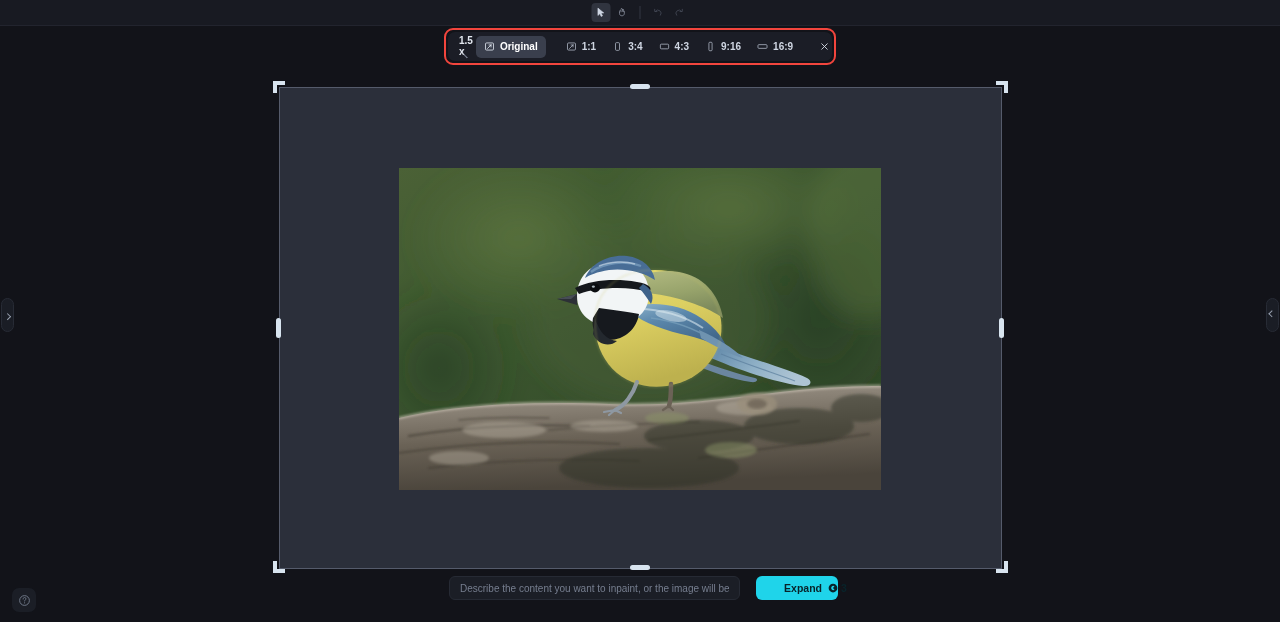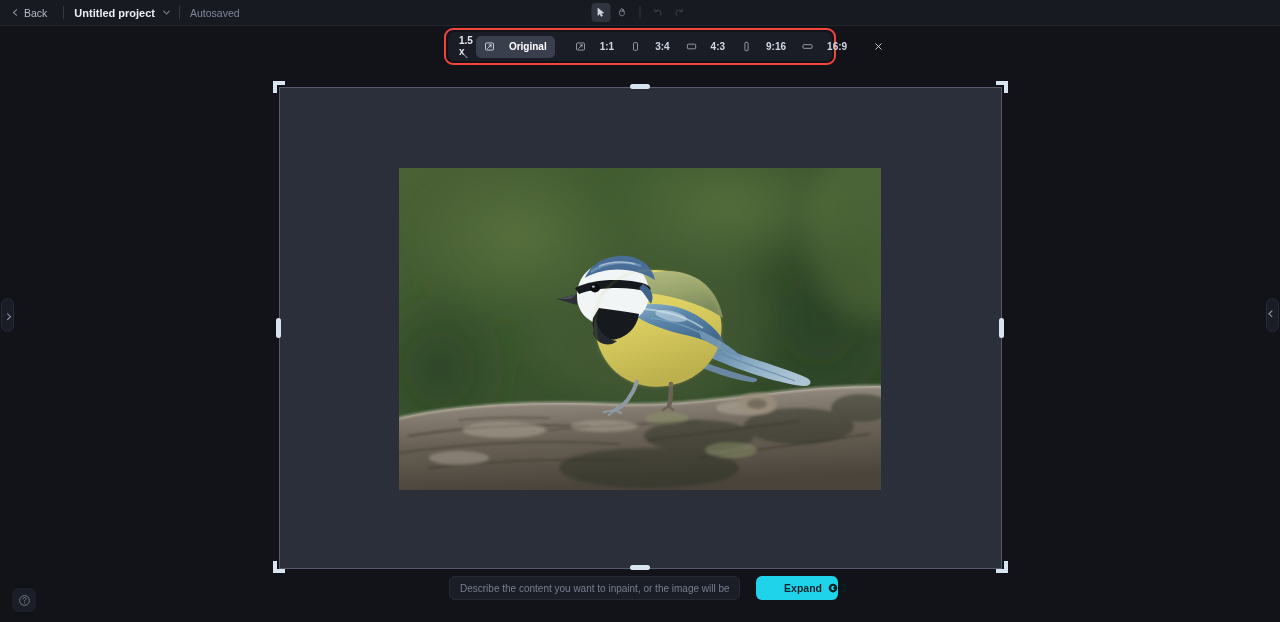--- a/index.html
+++ b/index.html
@@ -225,21 +225,21 @@
     display: inline-block;
     width: 5px; height: 5px;
     border-right: 1.2px solid #7d8496;
     border-bottom: 1.2px solid #7d8496;
     transform: rotate(45deg) translate(-1px,-1px);
   }
 
   .ratio-item {
     display: flex;
     align-items: center;
-    gap: 14px;
+    gap: 5px;
     height: 22px;
     padding: 0 8px;
     border-radius: 5px;
     color: #cfd6e2;
     font-size: 10px;
     font-weight: bold;
     cursor: pointer;
     white-space: nowrap;
   }
   .ratio-item.selected { background: #3a3f4d; color: #ffffff; }
@@ -412,31 +412,20 @@
     gap: 3px;
   }
 </style>
 </head>
 <body>
 
 <div id="app">
 
   <div class="topbar">
 
-    <div class="tb-left">
-      <div class="back-btn">
-        <span class="chev-left"></span>
-        <span>Back</span>
-      </div>
-      <div class="tb-divider"></div>
-      <span class="proj-name">Untitled project</span>
-      <span class="chev-down"></span>
-      <div class="tb-divider"></div>
-      <span class="autosaved">Autosaved</span>
-    </div>
 
     <div class="tb-center">
       <div class="tool-btn active">
         <svg class="ico" width="11" height="11" viewBox="0 0 16 16">
           <path d="M3.5 1.6 L3.5 12.4 L6.3 9.7 L8.2 13.8 L10.2 12.9 L8.3 8.9 L12.1 8.6 Z" fill="#cfd7e4" stroke="#cfd7e4" stroke-width="0.8" stroke-linejoin="round"></path>
         </svg>
       </div>
       <div class="tool-btn">
         <svg class="ico" width="11" height="11" viewBox="0 0 16 16">
           <path d="M6.4 3.2 a1 1 0 0 1 2 0 v3.3 M8.4 4.4 a1 1 0 0 1 2 0 v2.3 M4.4 6.0 a1 1 0 0 1 2 0 v1

